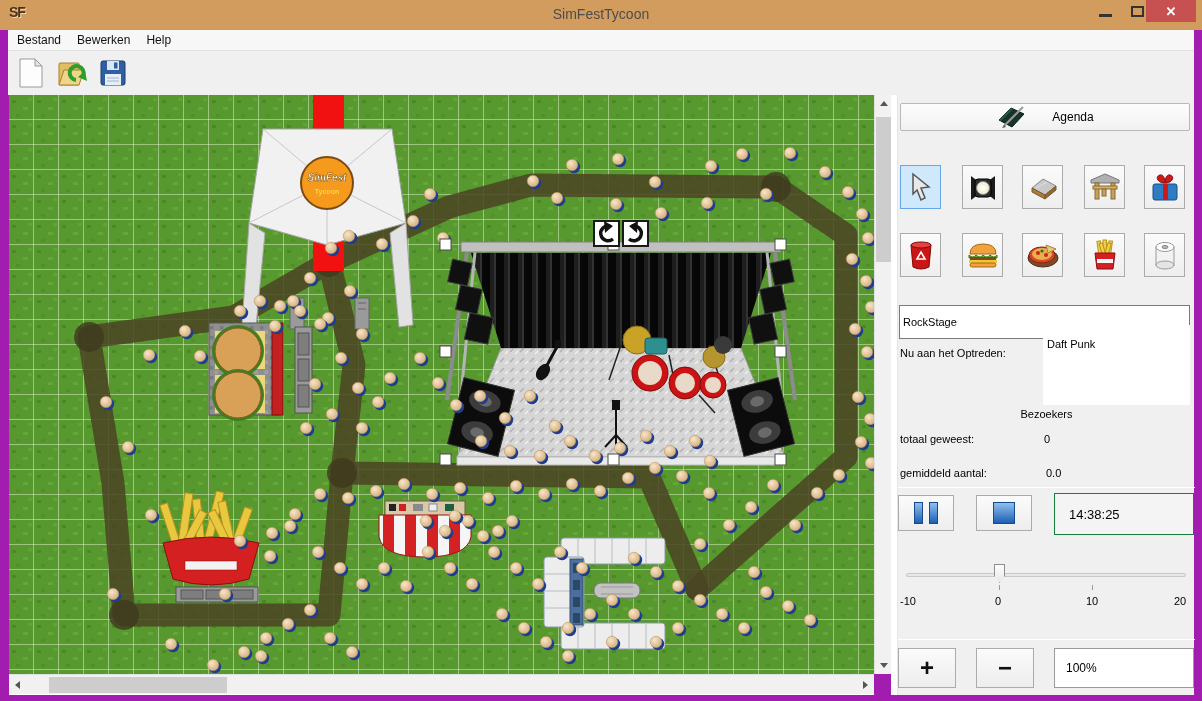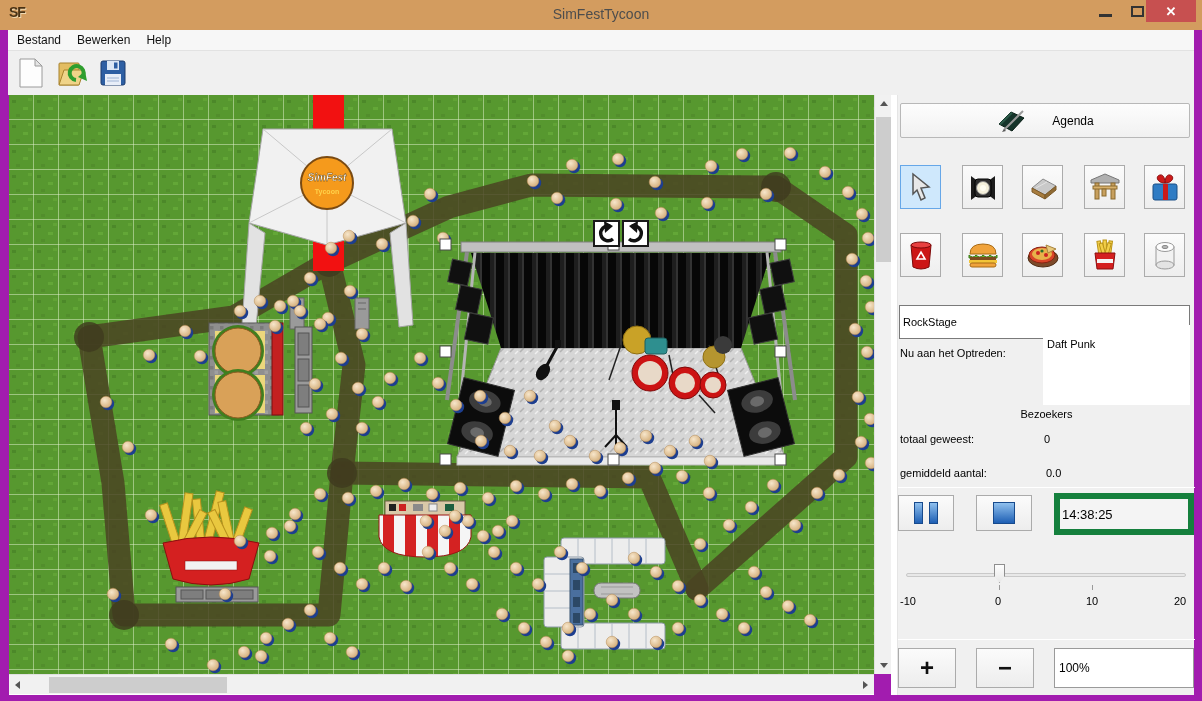--- a/index.html
+++ b/index.html
@@ -32,43 +32,43 @@
   .tri-left{width:0;height:0;border-top:4px solid transparent;border-bottom:4px solid transparent;border-right:5px solid #555;}
   .tri-right{width:0;height:0;border-top:4px solid transparent;border-bottom:4px solid transparent;border-left:5px solid #555;}
   .vthumb{position:absolute;left:1px;top:22px;width:15px;height:145px;background:#cdcdcd;}
   .hscroll{position:absolute;left:9px;top:674px;width:865px;height:20px;background:#f1f1f1;border-top:1px solid #e0e0e0;}
   .hscroll .arrow{position:absolute;top:0;width:17px;height:19px;display:flex;align-items:center;justify-content:center;}
   .hthumb{position:absolute;left:40px;top:2px;width:178px;height:16px;background:#cdcdcd;}
   .gapstrip{position:absolute;left:891px;top:95px;width:6px;height:600px;background:#ffffff;}
   .bottomstrip{position:absolute;left:9px;top:694px;width:865px;height:1px;background:#fff;}
   
   .sidebar{position:absolute;left:897px;top:95px;width:297px;height:600px;background:#f0f0f0;border-left:1px solid #e5e5e5;font-size:11px;color:#000;}
-  .agenda-btn{position:absolute;left:2px;top:8px;width:290px;height:35px;border:1px solid #b8b8b8;border-radius:2px;
+  .agenda-btn{position:absolute;left:2px;top:8px;width:290px;height:28px;border:1px solid #b8b8b8;border-radius:2px;
     background:linear-gradient(#fdfdfd,#f1f1f1);display:flex;align-items:center;justify-content:center;gap:26px;font-size:12px;}
   .tool-btn{position:absolute;width:41px;height:44px;border:1px solid #ababab;background:linear-gradient(#fbfbfb,#eeeeee);
     display:flex;align-items:center;justify-content:center;}
   .tool-btn.selected{background:#cfe8fc;border-color:#66a7e8;}
   .stage-name{position:absolute;left:1px;top:210px;width:291px;height:18px;border:1px solid #7a7a7a;font-size:11px;padding:16px 3px;background:#fff;}
   .now-box{position:absolute;left:145px;top:230px;width:147px;height:80px;background:#fff;padding:13px 4px;font-size:11px;}
   .lbl{position:absolute;font-size:11px;color:#000;}
   .sep{position:absolute;left:0;width:297px;height:1px;background:#dcdcdc;border-bottom:1px solid #fff;}
   .media-btn{position:absolute;width:56px;height:36px;border:1px solid #ababab;background:linear-gradient(#fbfbfb,#ededed);
     display:flex;align-items:center;justify-content:center;}
   .pause-bars{display:flex;gap:6px;}
   .pause-bars i{display:block;width:9px;height:22px;background:linear-gradient(#8fc0ee,#1e5fb4);border:1px solid #174a8d;}
   .stop-square{width:22px;height:22px;background:linear-gradient(#8fc0ee,#1e5fb4);border:1px solid #174a8d;}
-  .time-box{position:absolute;left:156px;top:398px;width:140px;height:42px;border:6px solid #15803d;background:#f4f4f4;
-    display:flex;align-items:center;padding-left:2px;font-size:13px;}
+  .time-box{position:absolute;left:156px;top:398px;width:140px;height:42px;border:1px solid #15803d;background:#f4f4f4;
+    display:flex;align-items:center;padding-left:14px;font-size:13px;}
   .slider-track{position:absolute;left:8px;top:478px;width:280px;height:4px;background:#e8e8e8;border:1px solid #c9c9c9;border-radius:2px;}
   .slider-thumb{position:absolute;top:469px;width:11px;height:19px;background:linear-gradient(#fdfdfd,#e8e8e8);border:1px solid #8e8e8e;
     clip-path:polygon(0 0,100% 0,100% 62%,50% 100%,0 62%);}
   .tick{position:absolute;top:490px;width:1px;height:5px;background:#9a9a9a;}
   .zoom-btn{position:absolute;width:58px;height:40px;border:1px solid #ababab;background:linear-gradient(#fbfbfb,#ededed);
     display:flex;align-items:center;justify-content:center;font-size:24px;font-weight:bold;color:#111;}
-  .zoom-box{position:absolute;left:156px;top:553px;width:140px;height:40px;border:1px solid #9a9a9a;background:#fff;font-size:12px;padding-left:4px;}
+  .zoom-box{position:absolute;left:156px;top:553px;width:140px;height:40px;border:1px solid #9a9a9a;background:#fff;font-size:12px;padding-left:11px;}
   .canvas-wrap svg{display:block;}
 </style>
 </head>
 <body>
 
 <div id="app">
 
   <div class="titlebar">
     <div class="app-icon">SF</div>
     <div class="title-text">SimFestTycoon</div>

